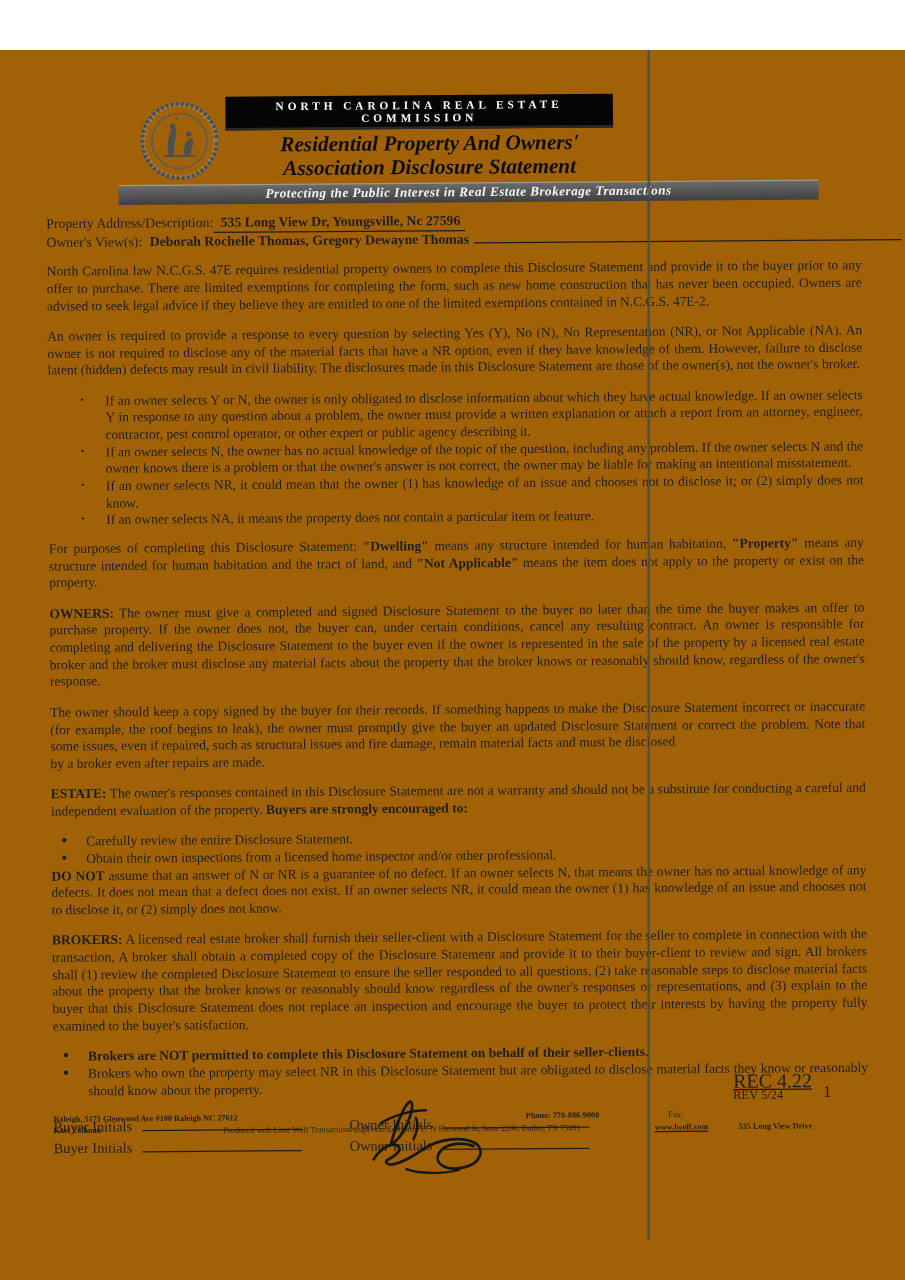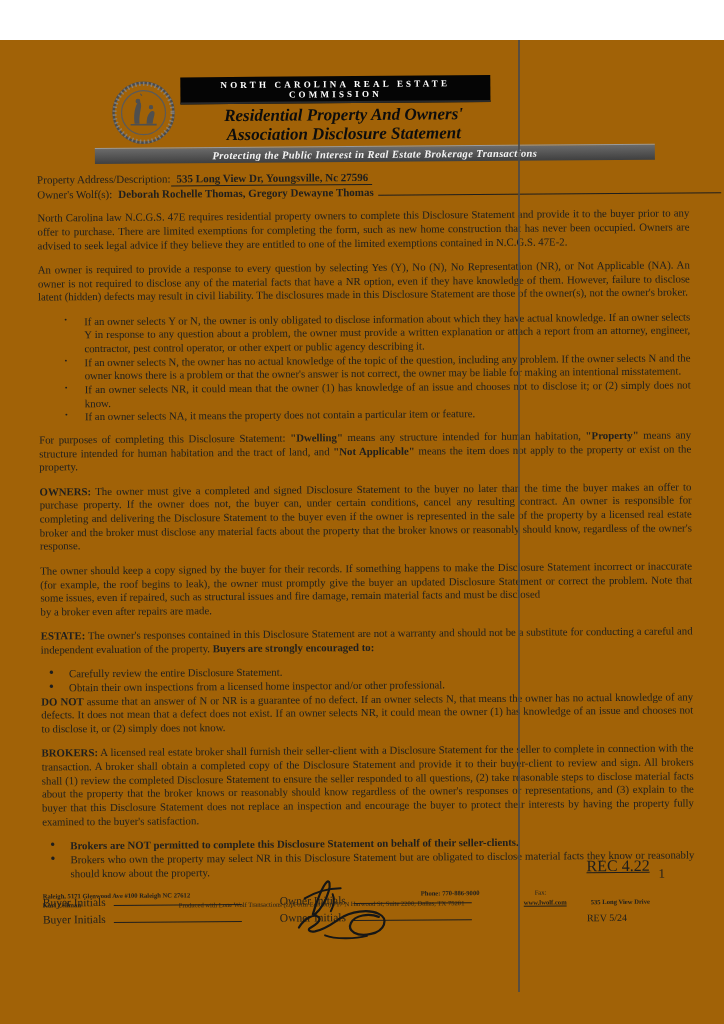--- a/index.html
+++ b/index.html
@@ -54,21 +54,21 @@
 
   
   .f{position:absolute;font-size:6.6px;line-height:1.2;color:#1d1d1d;white-space:nowrap;}
   .f-left1{left:40px;top:850px;font-weight:bold;}
   .f-left2{left:40px;top:859px;font-weight:bold;}
   .f-produced{left:176px;top:860px;}
   .f-phone{left:418px;top:850px;font-weight:bold;}
   .f-fax{left:532px;top:850px;}
   .f-site{left:521px;top:860px;text-decoration:underline;font-weight:bold;}
   .f-rec{left:584px;top:818px;font-size:16px;text-decoration:underline;}
-  .f-rev{left:584px;top:874px;font-size:10px;}
+  .f-rev{left:584px;top:833px;font-size:10px;}
   .f-page{left:656px;top:828px;font-size:13px;}
   .f-docref{left:588px;top:860px;font-weight:bold;}
 </style>
 </head>
 <body>
 
 <div class="page">
 
   <div class="doc">
 
@@ -93,21 +93,21 @@
       </div>
       <div class="tag-bar">Protecting the Public Interest in Real Estate Brokerage Transactions</div>
     </div>
 
     <div class="addr">
       <div class="addr-row">
         <span class="addr-label">Property Address/Description:</span>
         <span class="addr-val">535 Long View Dr, Youngsville, Nc  27596</span>
       </div>
       <div class="addr-row">
-        <span class="addr-label">Owner's Wolf(s):</span>
+        <span class="addr-label">Owner's View(s):</span>
         <span class="addr-val" style="border-bottom:none;">Deborah Rochelle Thomas, Gregory Dewayne Thomas</span>
         <span class="stretch-rule"></span>
       </div>
     </div>
 
     <div class="bodytxt">
 
       <p class="para" style="margin-top:10px;"><span>North Carolina law </span><span class="u">N.C.G.S. 47E</span><span> requires residential property owners to complete this Disclosure Statement and provide it to the buyer prior to any offer to purchase. There are limited exemptions for completing the form, such as new home construction that has never been occupied. Owners are advised to seek legal advice if they believe they are entitled to one of the limited exemptions contained in N.C.G.S. 47E-2.</span></p>
 
       <p class="para">An owner is required to provide a response to every question by selecting Yes (Y), No (N), No Representation (NR), or Not Applicable (NA). An owner is not required to disclose any of the material facts that have a NR option, even if they have knowledge of them. However, failure to disclose latent (hidden) defects may result in civil liability. The disclosures made in this Disclosure Statement are those of the owner(s), not the owner's broker.</p>

